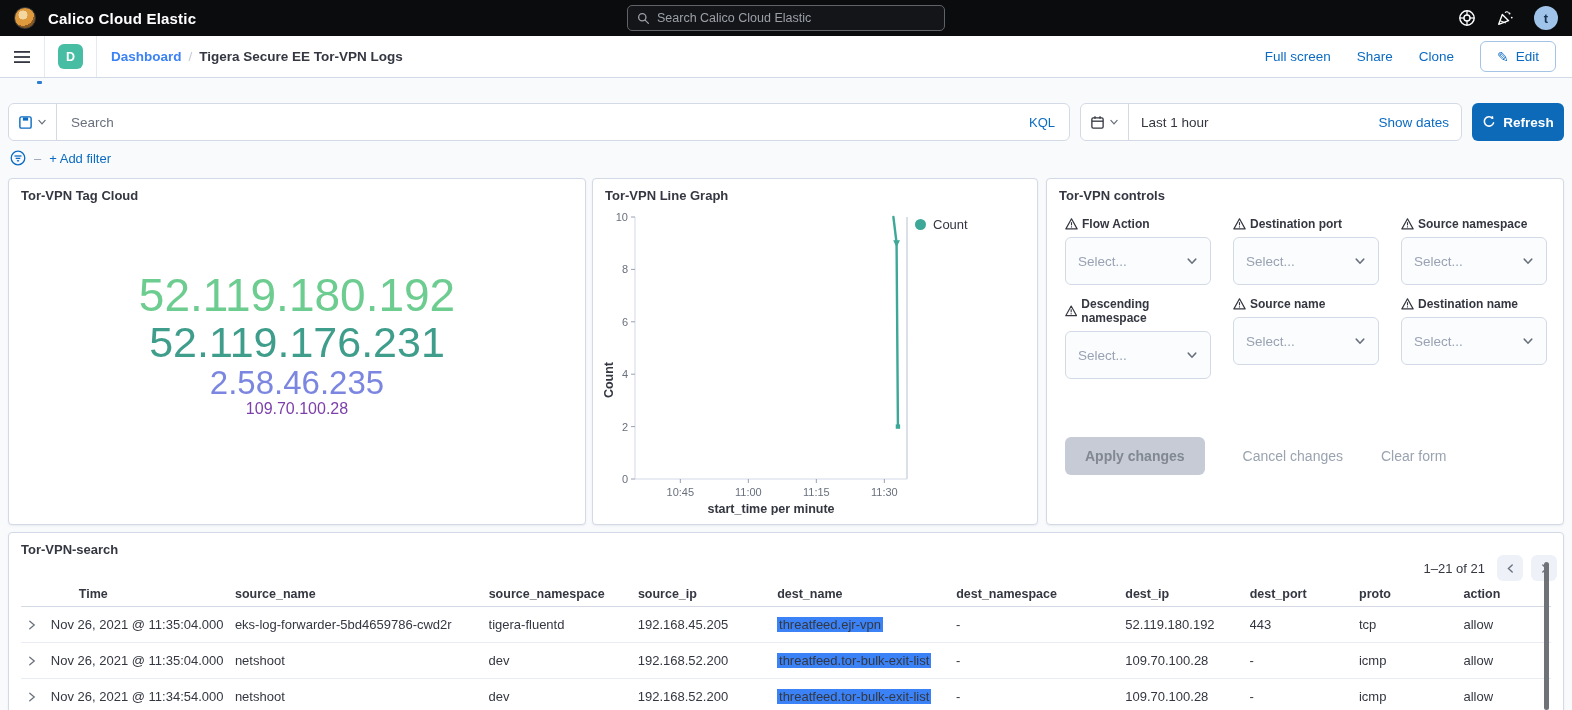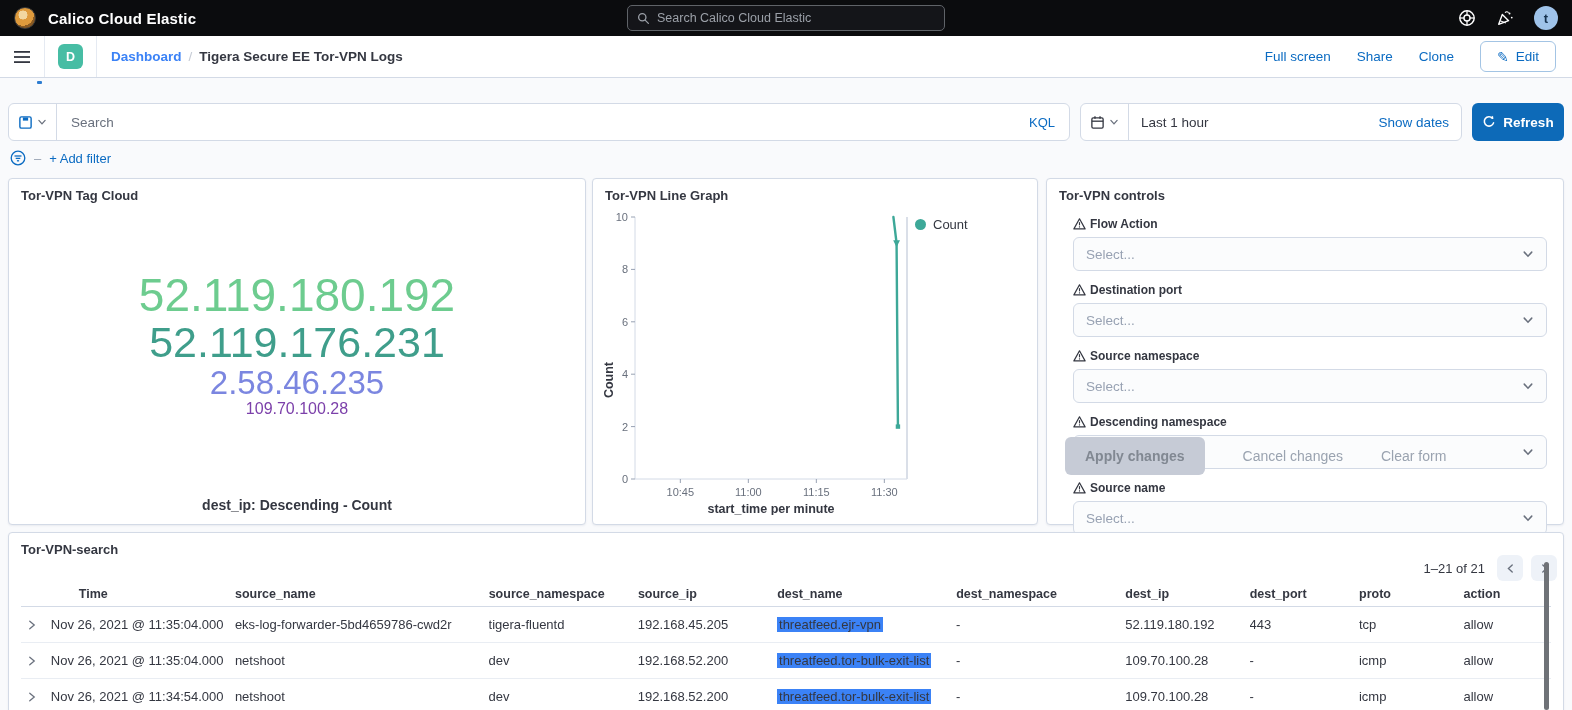--- a/index.html
+++ b/index.html
@@ -79,25 +79,25 @@
 
   
   .chart-wrap { position:absolute; left:8px; top:34px; width:430px; height:302px; }
   .ylabel { position:absolute; left:-32px; top:160px; width:80px; text-align:center; transform:rotate(-90deg);
             font-size:12.5px; font-weight:700; color:#343741; }
   .legend { position:absolute; left:322px; top:38px; display:flex; align-items:center; gap:7px; cursor:pointer; }
   .legend-dot { width:11px; height:11px; border-radius:50%; }
   .legend-label { font-size:13px; color:#343741; }
 
   
-  .ctl-grid { position:absolute; left:26px; right:16px; top:38px; display:grid;
-              grid-template-columns:1fr; column-gap:22px; row-gap:12px; }
+  .ctl-grid { position:absolute; left:18px; right:16px; top:38px; display:grid;
+              grid-template-columns:1fr 1fr 1fr; column-gap:22px; row-gap:12px; }
   .ctl-label { display:flex; align-items:center; gap:4px; font-size:12px; font-weight:700; color:#343741;
                margin-bottom:6px; }
-  .ctl-select { height:34px; background:#FBFCFD; border:1px solid #D3DAE6; border-radius:6px; display:flex;
+  .ctl-select { height:48px; background:#FBFCFD; border:1px solid #D3DAE6; border-radius:6px; display:flex;
                 align-items:center; padding:0 12px; cursor:pointer; }
   .ctl-select span { color:#98A2B3; font-size:13.5px; flex:1; }
   .ctl-buttons { position:absolute; left:18px; top:258px; display:flex; align-items:center; gap:38px; }
   .apply-btn { height:38px; padding:0 20px; border:none; border-radius:6px; background:#C6CBD6; color:#818892;
                font-size:14px; font-weight:700; cursor:not-allowed; font-family:"Liberation Sans", sans-serif; }
   .ghost-btn { background:none; border:none; color:#9AA3B0; font-size:14px; cursor:pointer;
                font-family:"Liberation Sans", sans-serif; }
 
   
   .pagination { position:absolute; top:22px; right:6px; display:flex; align-items:center; gap:8px; }
@@ -230,21 +230,20 @@
   </div>
 
   <div class="panel p-tagcloud">
     <div class="panel-title">Tor-VPN Tag Cloud</div>
     <div class="cloud" id="tagcloud">
         <div style="font-size: 46px; color: rgb(109, 204, 143);">52.119.180.192</div>
         <div style="font-size: 43px; color: rgb(63, 158, 139);">52.119.176.231</div>
         <div style="font-size: 33px; color: rgb(123, 134, 224);">2.58.46.235</div>
         <div style="font-size: 16px; color: rgb(124, 64, 170);">109.70.100.28</div>
       </div>
-    <div class="cloud-caption">dest_ip: Descending - Count</div>
   </div>
 
   <div class="panel p-line">
     <div class="panel-title">Tor-VPN Line Graph</div>
     <div class="chart-wrap">
       <div class="ylabel">Count</div>
       <svg id="chart-svg" width="430" height="302">
           <line x1="34" y1="4" x2="34" y2="266" stroke="#D3DAE6" stroke-width="1"></line>
           <line x1="34" y1="266" x2="306" y2="266" stroke="#D3DAE6" stroke-width="1"></line>
           <line x1="30" y1="266" x2="34" y2="266" stroke="#98A2B3" stroke-width="1"></line>

